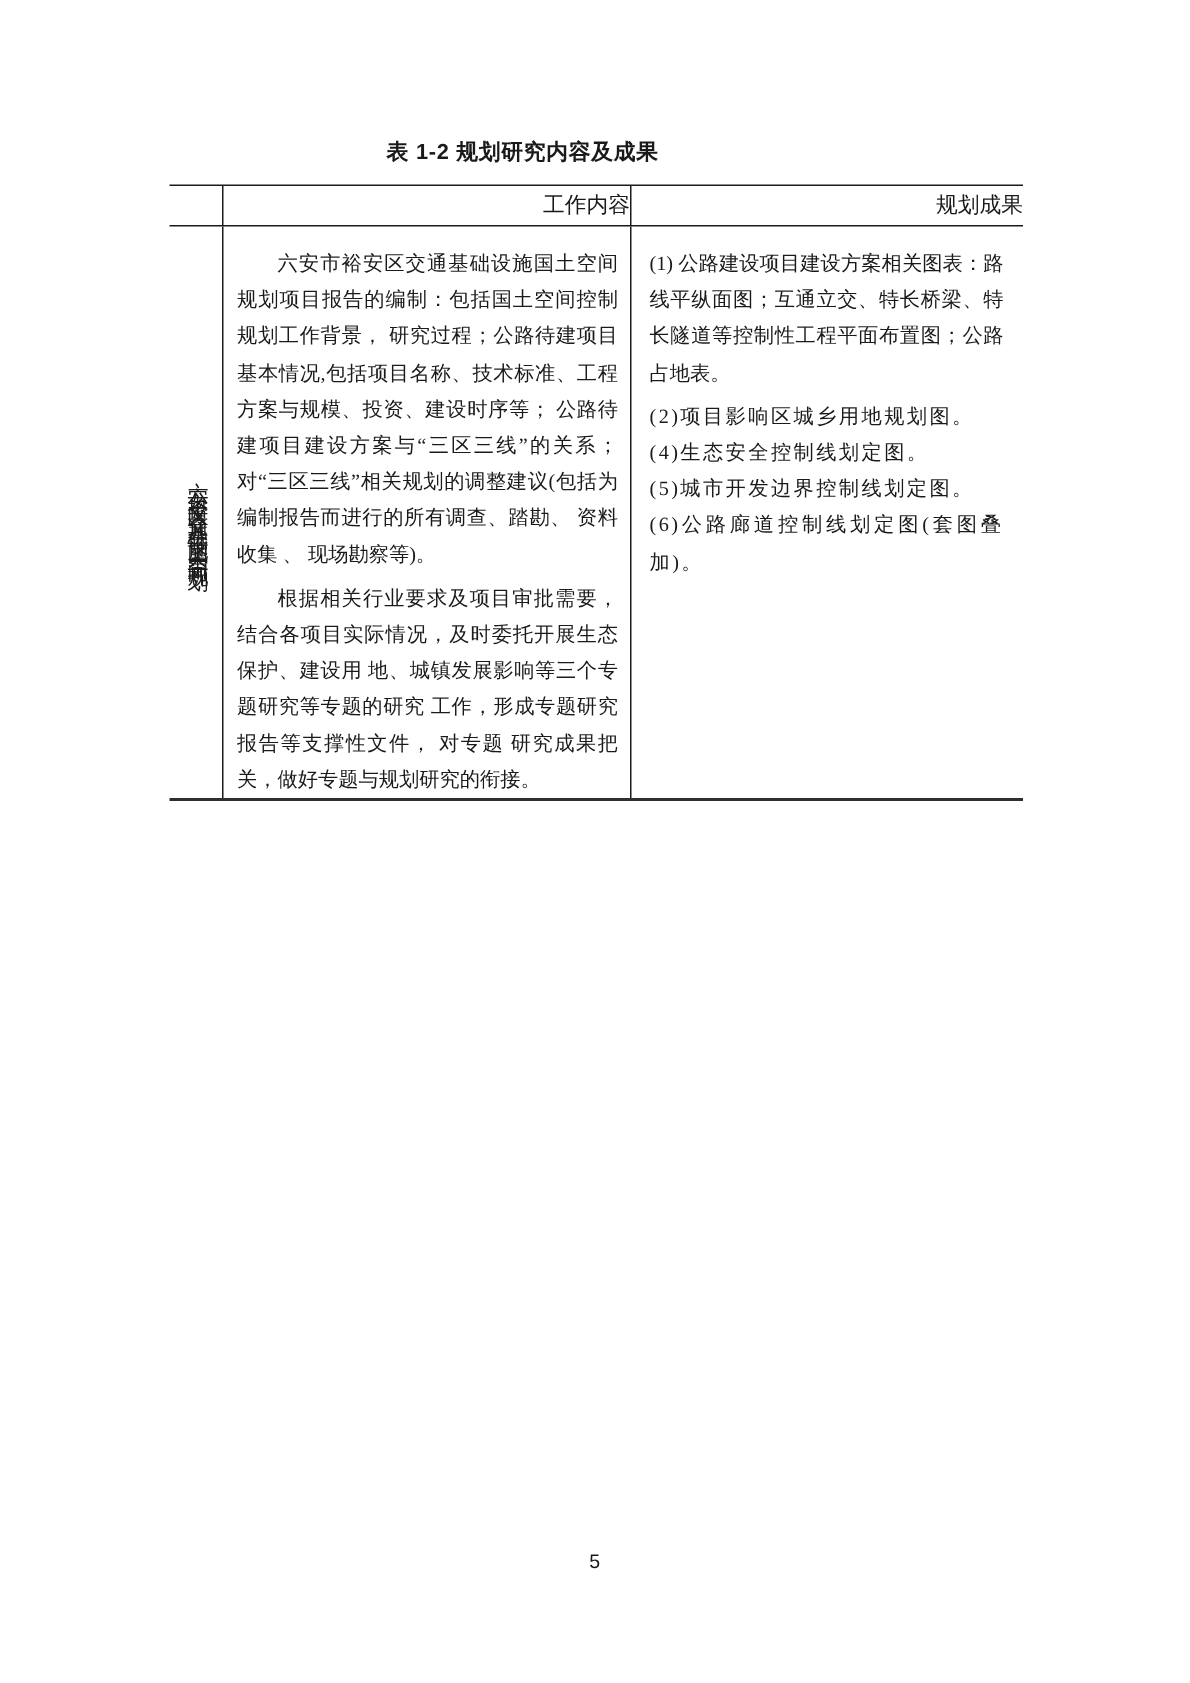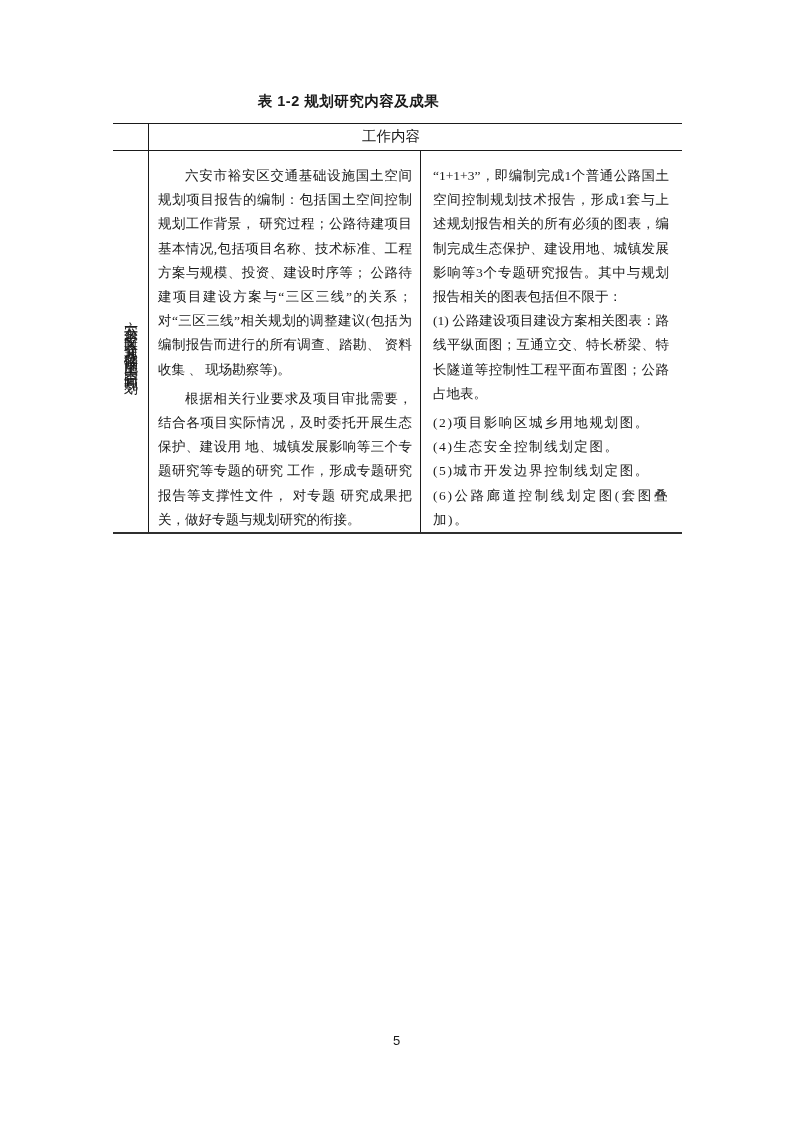--- a/index.html
+++ b/index.html
@@ -82,35 +82,35 @@
 
 <div>
 
   <div class="caption">表 1-2 规划研究内容及成果</div>
 
   <div class="doc-table">
 
     <div class="tr thead-row">
       <div class="cell"></div>
       <div class="cell cell-v th">工作内容</div>
+      <div class="cell cell-v th">规划成果</div>
     </div>
 
     <div class="tr tbody-row">
 
       <div class="cell stub">
         <div class="stub-text">六安市裕安区交通基础设施国土空间规划</div>
       </div>
 
       <div class="cell cell-v work-cell">
         <p>六安市裕安区交通基础设施国土空间规划项目报告的编制：包括国土空间控制规划工作背景， 研究过程；公路待建项目基本情况,包括项目名称、技术标准、工程方案与规模、投资、建设时序等； 公路待建项目建设方案与“三区三线”的关系； 对“三区三线”相关规划的调整建议(包括为编制报告而进行的所有调查、踏勘、 资料收集 、 现场勘察等)。</p>
         <p>根据相关行业要求及项目审批需要，结合各项目实际情况，及时委托开展生态保护、建设用 地、城镇发展影响等三个专题研究等专题的研究 工作，形成专题研究报告等支撑性文件， 对专题 研究成果把关，做好专题与规划研究的衔接。</p>
       </div>
 
       <div class="cell cell-v results-cell">
-        <p class="intro">“1+1+3”，即编制完成1个普通公路国土空间控制规划技术报告，形成1套与上述规划报告相关的所有必须的图表，编制完成生态保护、建设用地、城镇发展影响等3个专题研究报告。其中与规划报告相关的图表包括但不限于：</p>
         <p class="item">(1) 公路建设项目建设方案相关图表：路线平纵面图；互通立交、特长桥梁、特长隧道等控制性工程平面布置图；公路占地表。</p>
         <p class="item spread gap-before">(2)项目影响区城乡用地规划图。</p>
         <p class="item spread">(4)生态安全控制线划定图。</p>
         <p class="item spread">(5)城市开发边界控制线划定图。</p>
         <p class="item spread">(6)公路廊道控制线划定图(套图叠加)。</p>
       </div>
 
     </div>
   </div>
 

